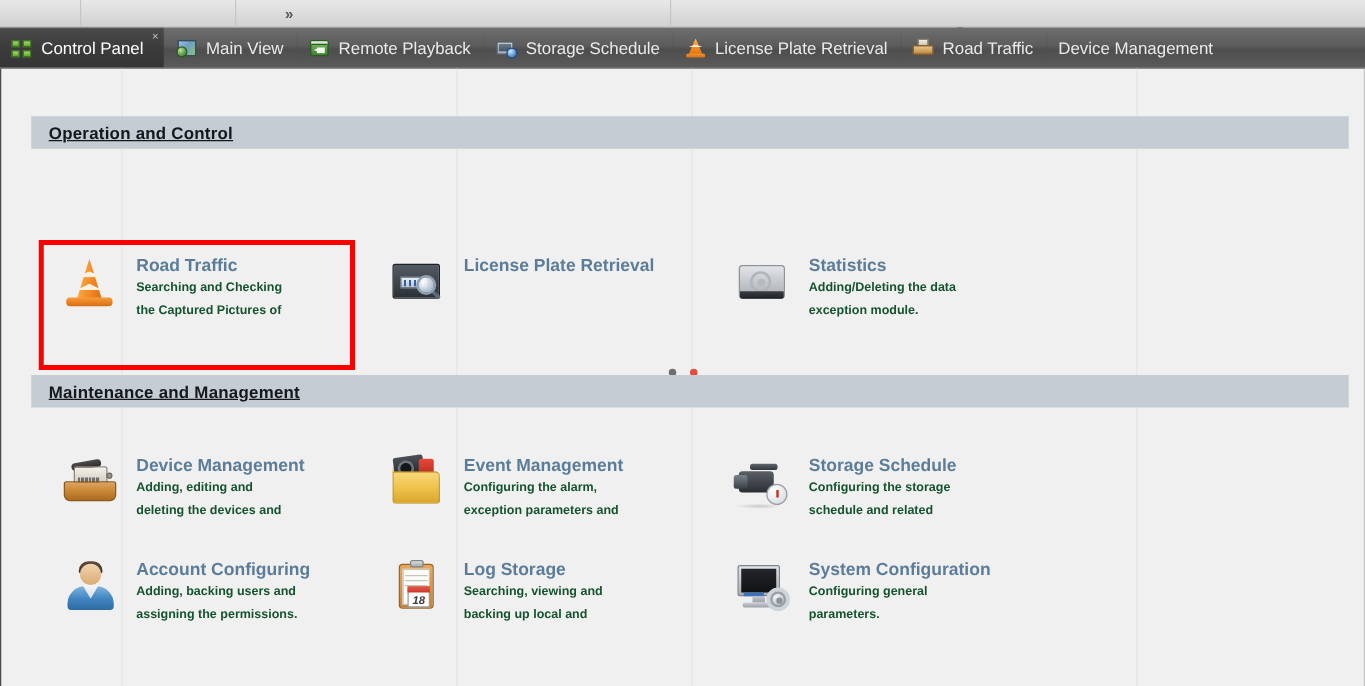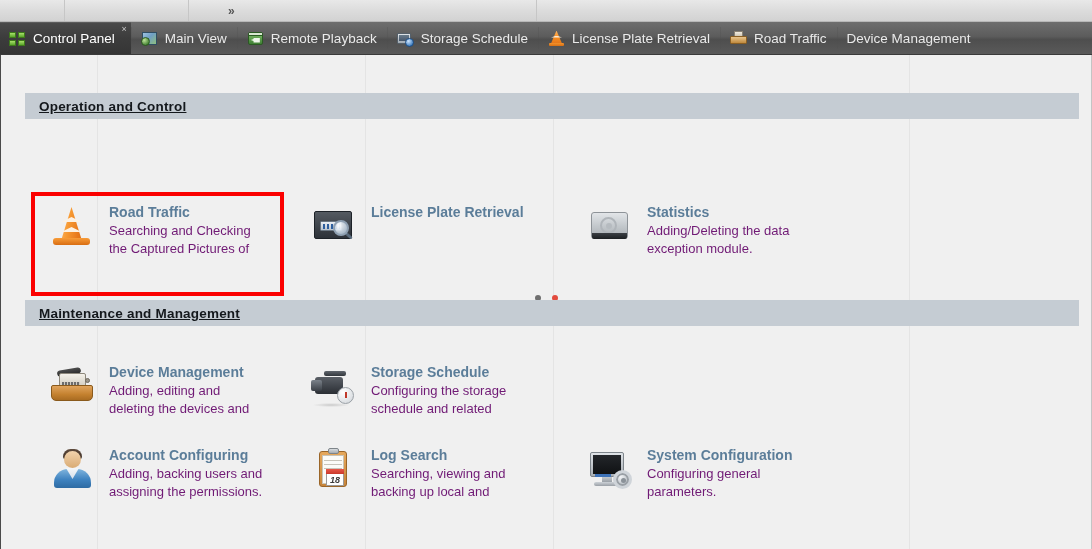--- a/index.html
+++ b/index.html
@@ -243,24 +243,25 @@
   }
   .card-text { padding-top: 2px; }
   .card-title {
     font-size: 14px;
     font-weight: bold;
     color: #5b7d99;
     line-height: 18px;
     margin-bottom: 1px;
   }
   .card-desc {
-    font-size: 13px;
-    color: #701a75;
+    font-size: 10px;
+    color: #14532d;
     line-height: 18px;
     white-space: pre-line;
+    font-weight: bold;
   }
 
   
   .highlight-box {
     position: absolute;
     left: 30px;
     top: 137px;
     width: 253px;
     height: 104px;
     border: 4px solid #fb0000;
@@ -687,20 +688,33 @@
             <i class="dot"></i>
             <i class="tray"></i>
         </span>
         <span class="card-text">
           <div class="card-title">Device Management</div>
           <div class="card-desc">Adding, editing and
 deleting the devices and</div>
         </span>
       </div>
 
+      <div class="card" style="width:276px">
+        <span class="card-icon bi-event">
+          <i class="tab"></i>
+            <i class="film"></i>
+            <i class="red"></i>
+            <i class="folder"></i>
+        </span>
+        <span class="card-text">
+          <div class="card-title">Event Management</div>
+          <div class="card-desc">Configuring the alarm,
+exception parameters and</div>
+        </span>
+      </div>
 
       <div class="card" style="width:276px">
         <span class="card-icon bi-cam">
           <i class="arm"></i>
             <i class="body"></i>
             <i class="lens"></i>
             <i class="shadow"></i>
             <i class="clock"></i>
         </span>
         <span class="card-text">
@@ -734,21 +748,21 @@
             <i class="paper"></i>
             <i class="clip"></i>
           <i class="ln ln1"></i>
             <i class="ln ln2"></i>
             <i class="ln ln3"></i>
           <i class="cal"></i>
             <i class="cal-top" style="left:15px;top:23px;width:18px;height:5px;"></i>
           <span class="cal-num" style="top:28px;left:15px;width:18px;">18</span>
         </span>
         <span class="card-text">
-          <div class="card-title">Log Search</div>
+          <div class="card-title">Log Storage</div>
           <div class="card-desc">Searching, viewing and
 backing up local and</div>
         </span>
       </div>
 
       <div class="card" style="width:276px">
         <span class="card-icon bi-sys">
           <i class="mon"></i>
             <i class="scr"></i>
             <i class="blue"></i>

